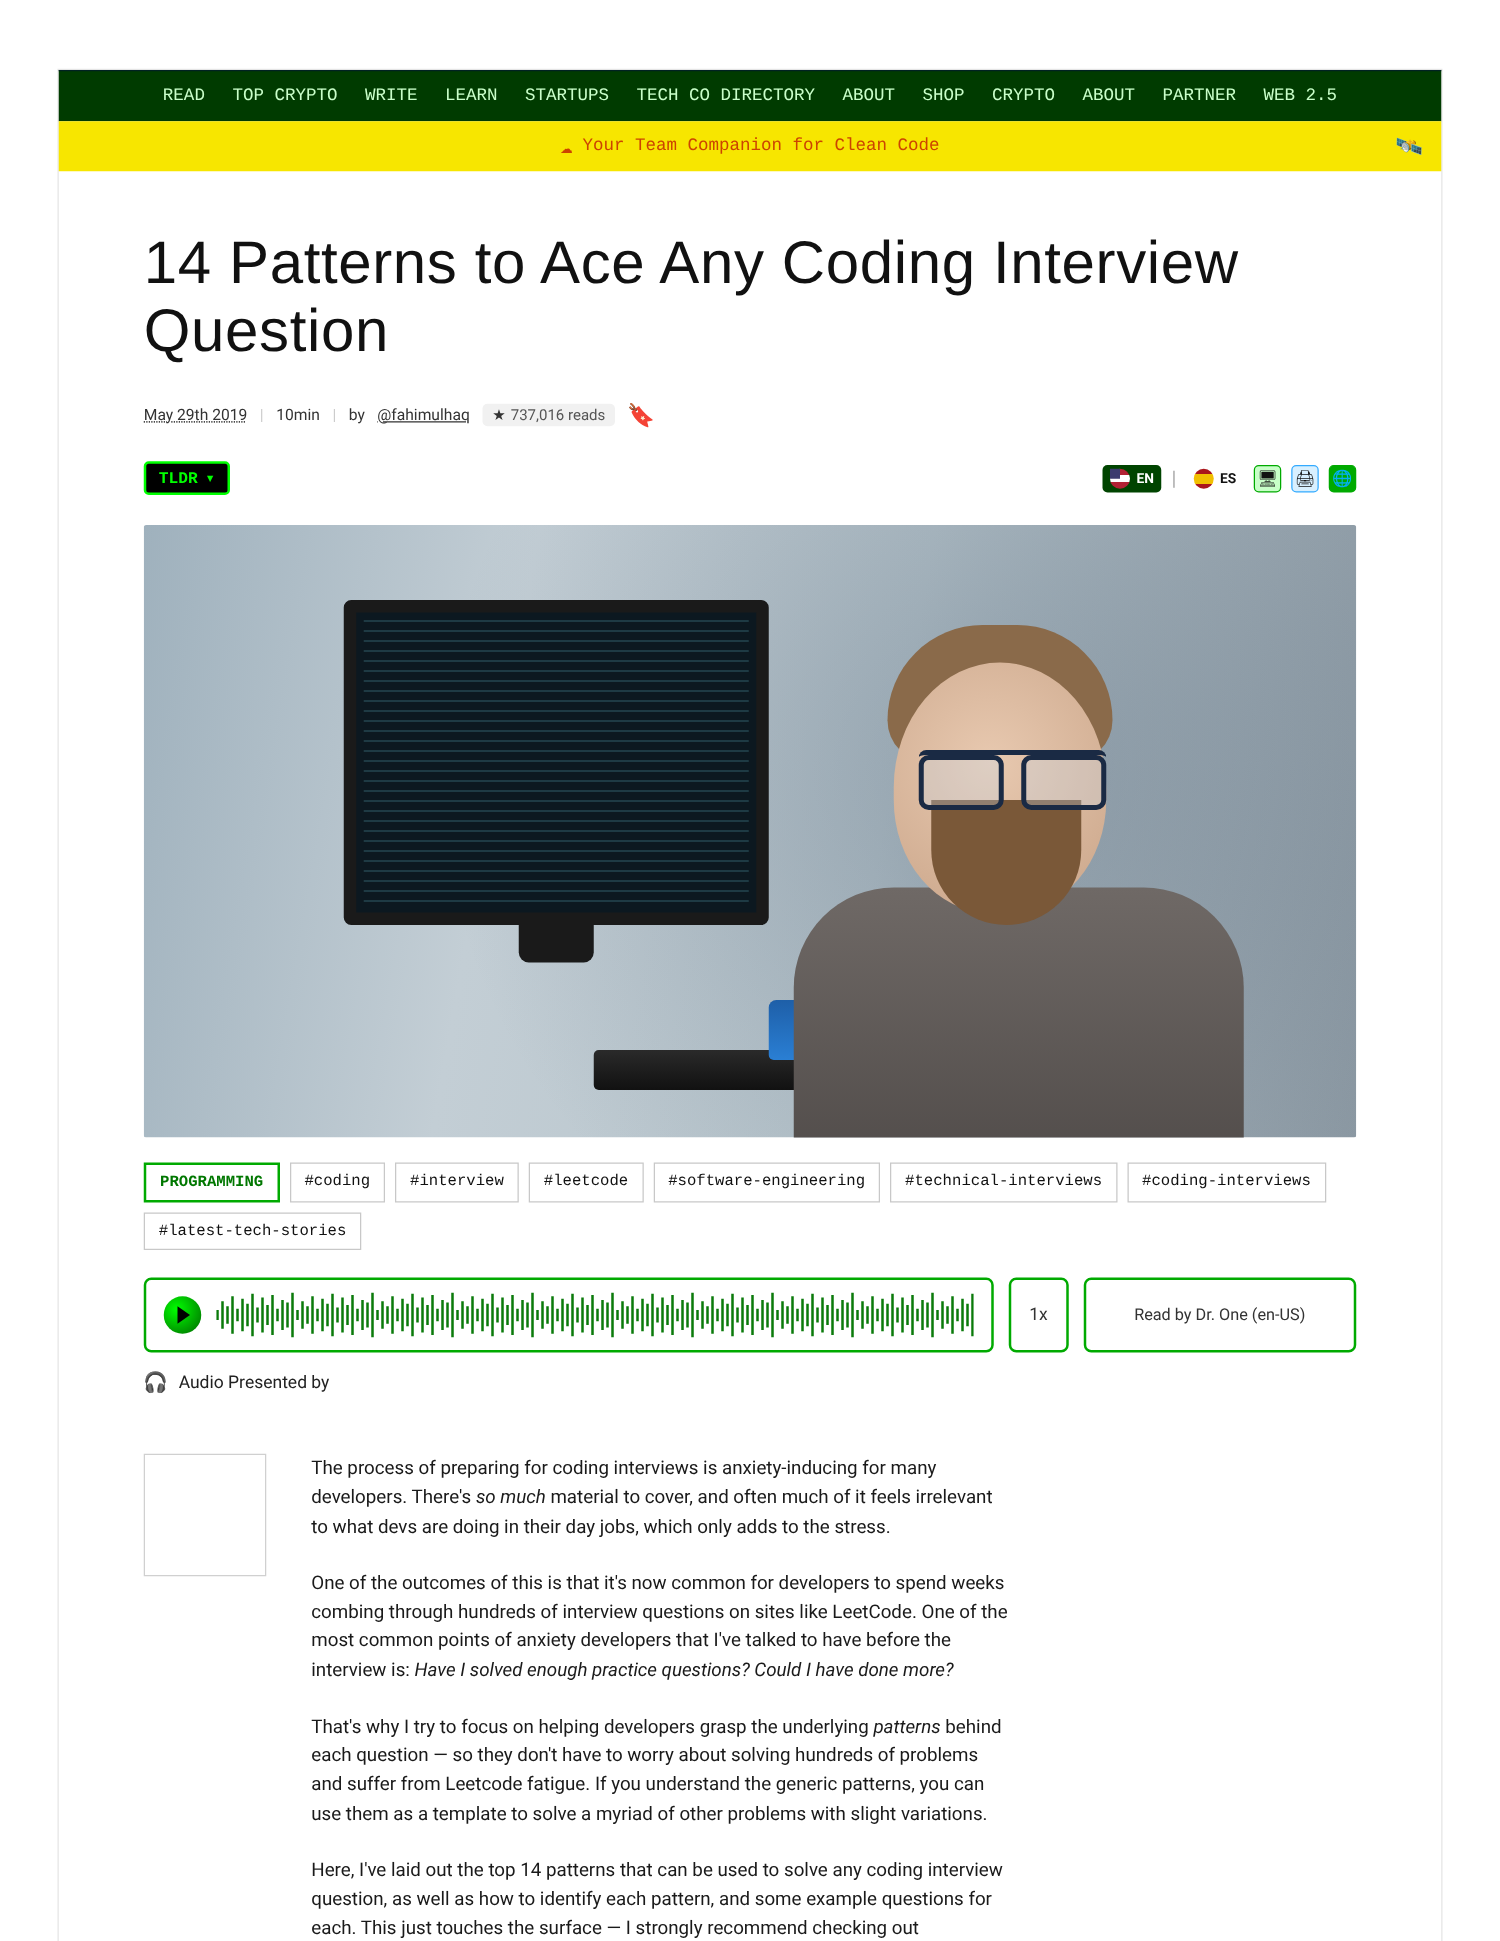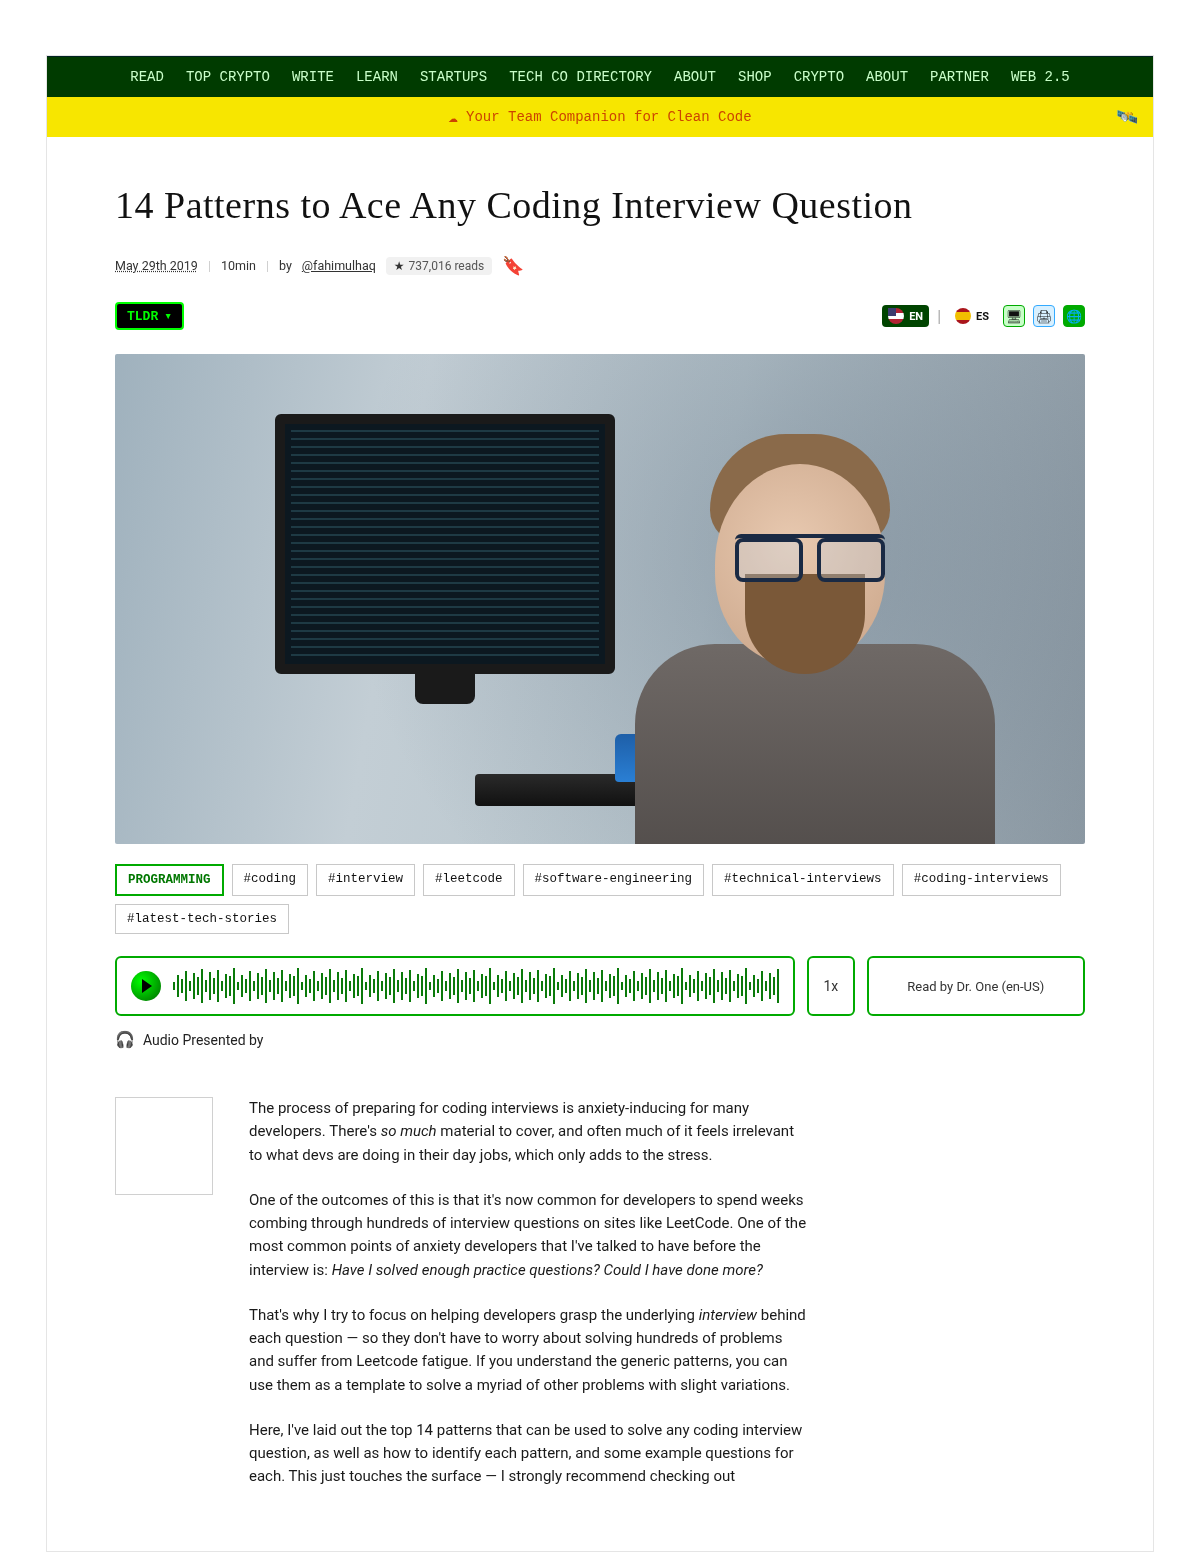--- a/index.html
+++ b/index.html
@@ -95,22 +95,22 @@
     font-family: "Courier New", monospace;
     font-size: 14px;
     color: #cc4400;
     position: relative;
   }
   .promo .cloud { margin-right:8px;color:#cc4400;font-size:16px;}
   .promo .satellite { position:absolute; right:14px; font-size:18px;}
   
   .article { padding: 46px 68px 40px; }
   h1.title {
-    font-family: Liberation Serif, serif;
-    font-size: 38px;
+    font-family: Liberation Sans, sans-serif;
+    font-size: 48px;
     font-weight: normal;
     letter-spacing: 0.5px;
     margin-bottom: 28px;
   }
   .meta {
     display: flex;
     align-items: center;
     gap: 10px;
     font-size: 12.5px;
     color: #333;
@@ -443,21 +443,21 @@
     <div class="body-wrap">
       <div class="avatar-box"></div>
       <div class="prose">
         <p>
           <span>The process of preparing for coding interviews is anxiety-inducing for many developers. There's </span><em>so much</em><span> material to cover, and often much of it feels irrelevant to what devs are doing in their day jobs, which only adds to the stress.</span>
         </p>
         <p>
           <span>One of the outcomes of this is that it's now common for developers to spend weeks combing through hundreds of interview questions on sites like LeetCode. One of the most common points of anxiety developers that I've talked to have before the interview is: </span><em>Have I solved enough practice questions? Could I have done more?</em>
         </p>
         <p>
-          <span>That's why I try to focus on helping developers grasp the underlying </span><span class="patterns">interview</span><span> behind each question — so they don't have to worry about solving hundreds of problems and suffer from Leetcode fatigue. If you understand the generic patterns, you can use them as a template to solve a myriad of other problems with slight variations.</span>
+          <span>That's why I try to focus on helping developers grasp the underlying </span><span class="patterns">patterns</span><span> behind each question — so they don't have to worry about solving hundreds of problems and suffer from Leetcode fatigue. If you understand the generic patterns, you can use them as a template to solve a myriad of other problems with slight variations.</span>
         </p>
         <p>
           <span>Here, I've laid out the top 14 patterns that can be used to solve any coding interview question, as well as how to identify each pattern, and some example questions for each. This just touches the surface — I strongly recommend checking out </span>
         </p>
       </div>
     </div>
   </div>
 </div>
 
 </body></html>

